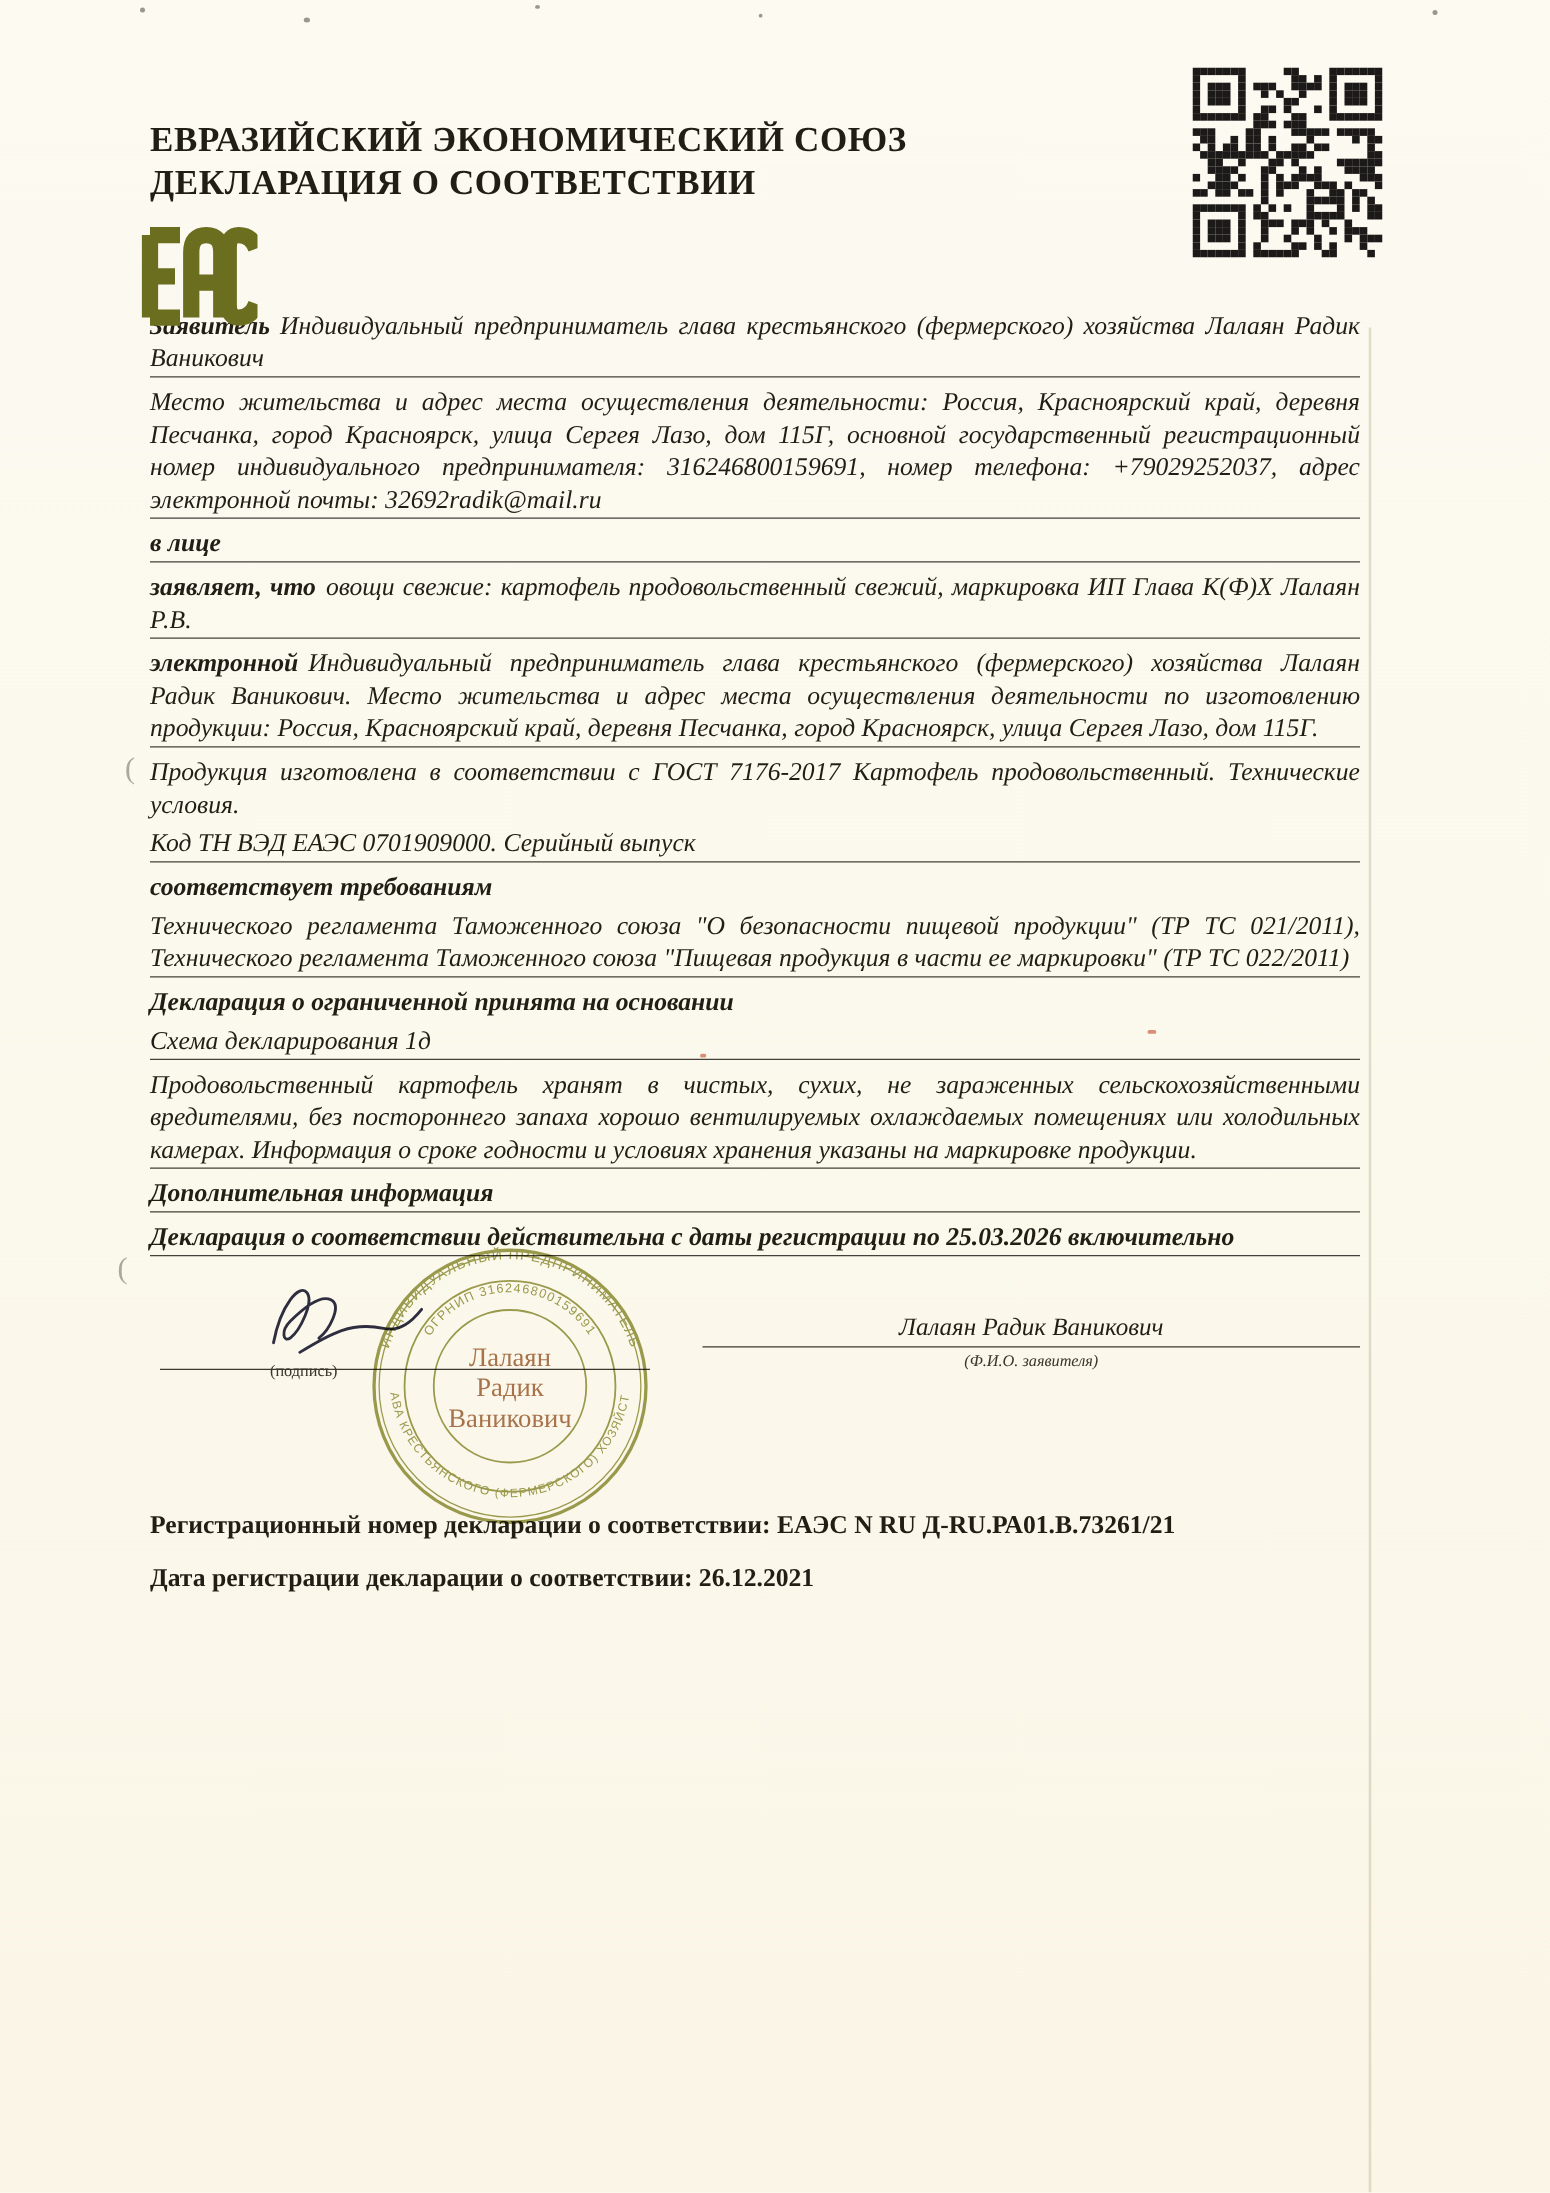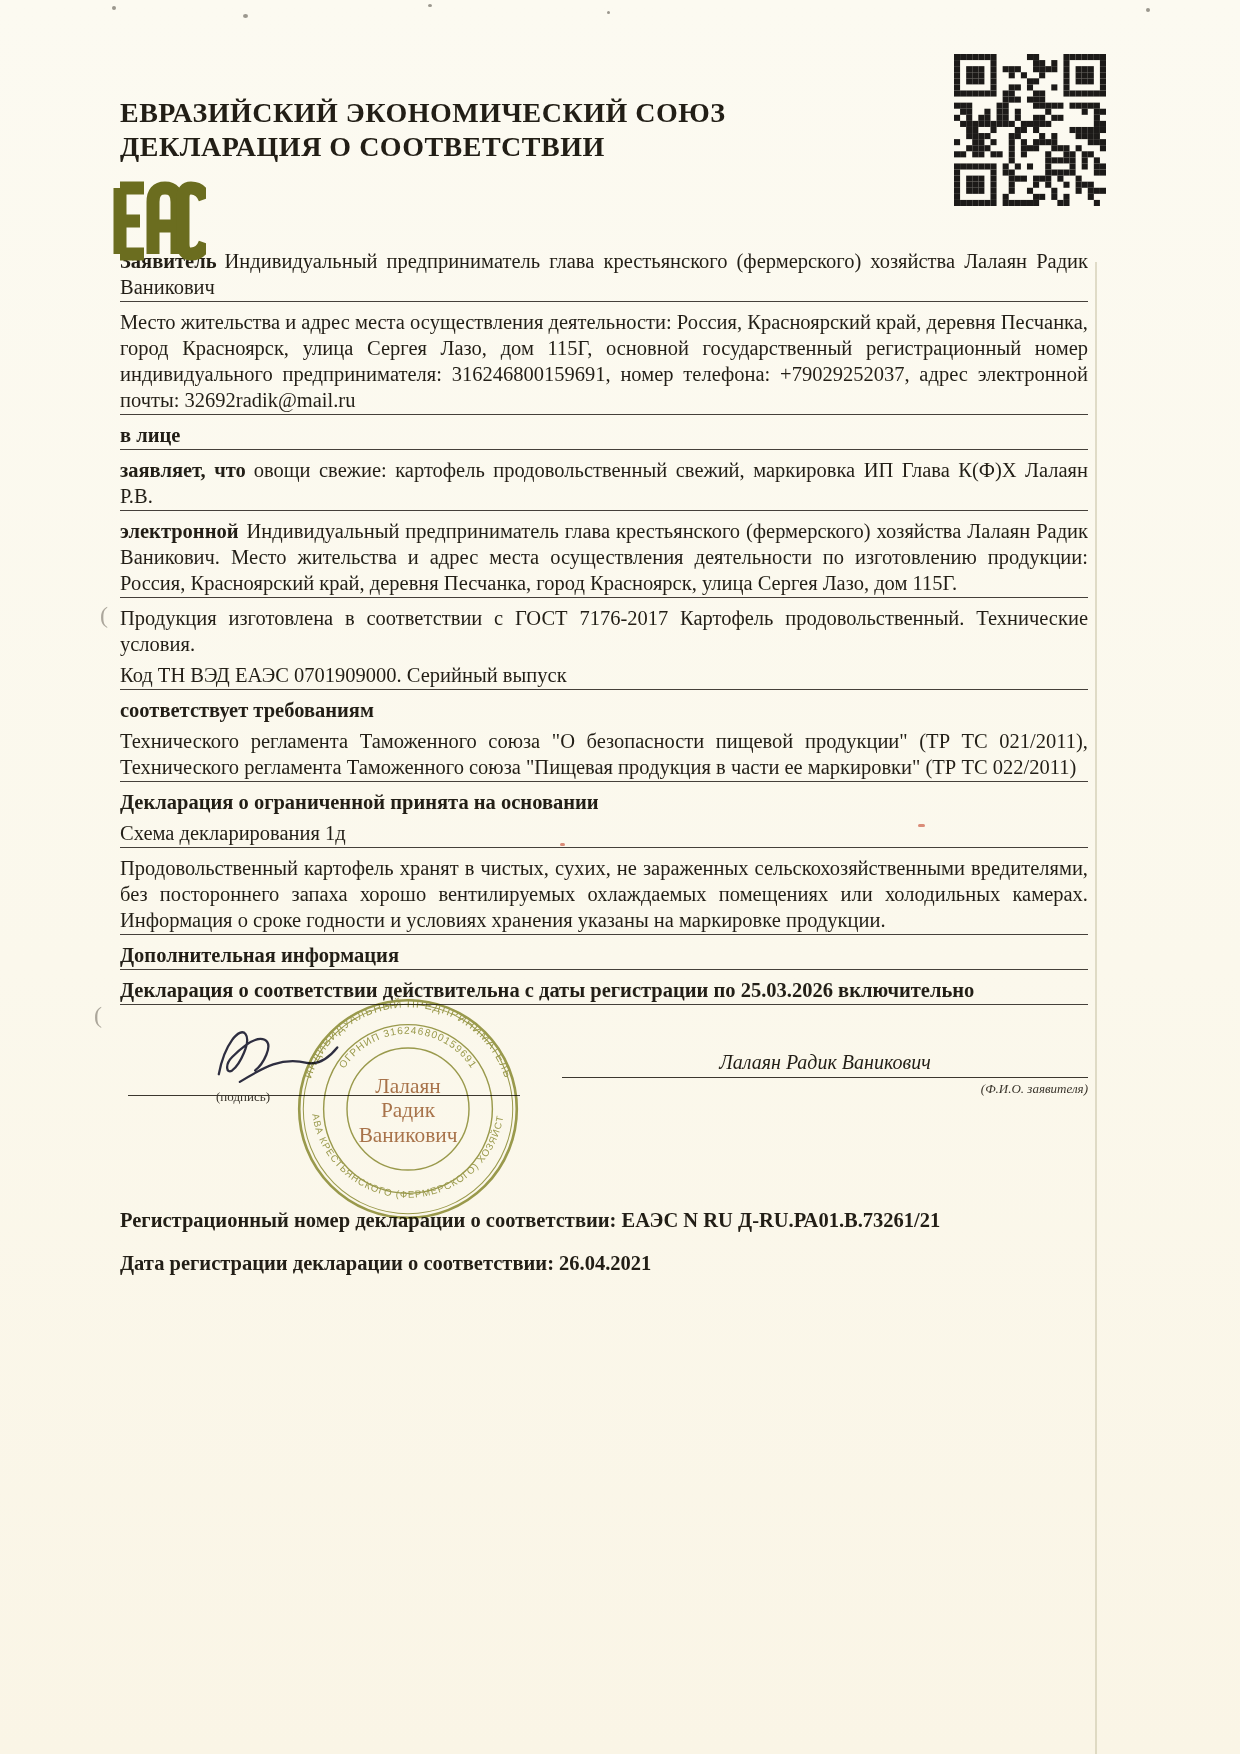--- a/index.html
+++ b/index.html
@@ -25,34 +25,34 @@
   .redspeck { position: absolute; background: #c4452a; opacity: .6; border-radius: 2px; }
   .r1 { left: 918px; top: 824px; width: 7px; height: 3px; }
   .r2 { left: 560px; top: 843px; width: 5px; height: 3px; }
 
   .eac { position: absolute; left: 112px; top: 180px; }
   .qr  { position: absolute; right: 134px; top: 54px; width: 152px; height: 152px; }
 
   .titlewrap { padding-top: 96px; margin-left: 120px; width: 905px; text-align: left;
     font-weight: bold; font-size: 28px; line-height: 34px; letter-spacing: .5px; }
 
-  .content { margin: 84px 152px 0 120px; font-size: 20.5px; line-height: 26px; text-align: justify; }
+  .content { margin: 84px 152px 0 120px; font-size: 20.5px; line-height: 26px; text-align: justify; font-style: italic; }
   .sec { margin-bottom: 5px; }
   .ruled { border-bottom: 1.4px solid #45403a; padding-bottom: 1px; margin-bottom: 7px; }
   .lbl { font-weight: bold; margin-right: 8px; }
   .head { font-weight: bold; }
 
   .sigrow { position: relative; height: 158px; margin: 16px 152px 0 120px; font-size: 20px; }
   .sigline { position: absolute; left: 8px; top: 74px; width: 392px; border-bottom: 1.6px solid #3c372f; }
   .sign { position: absolute; left: 84px; top: -6px; width: 150px; height: 86px; }
   .cap { font-size: 13px; color: #3a352c; text-align: center; }
   .capl { position: absolute; left: 96px; top: 68px; }
   .namebox { position: absolute; left: 442px; right: 0; top: 30px; text-align: center; font-style: italic; }
   .name { font-size: 20px; padding-bottom: 3px; border-bottom: 1.6px solid #3c372f; }
-  .capr { margin-top: 3px; text-align: right; }
+  .capr { margin-top: 3px; }
   .stampbox { position: absolute; left: 166px; top: -34px; width: 244px; height: 244px; opacity: .85; mix-blend-mode: multiply; z-index: 5; }
 
   .footline { font-weight: bold; font-size: 20.5px; margin-left: 120px; margin-right: 152px; position: relative; z-index: 2; }
   .foot1 { margin-top: 30px; }
   .foot2 { margin-top: 20px; }
 </style>
 </head>
 <body>
 
 <div class="page">
@@ -458,15 +458,15 @@
       </g>
       <g fill="#9c5e31" font-family="Liberation Serif, serif" font-size="21" text-anchor="middle">
         <text x="120" y="104">Лалаян</text>
         <text x="120" y="128">Радик</text>
         <text x="120" y="152">Ваникович</text>
       </g>
     </svg>
   </div>
 
   <p class="footline foot1">Регистрационный номер декларации о соответствии: ЕАЭС N RU Д-RU.РА01.В.73261/21</p>
-  <p class="footline foot2">Дата регистрации декларации о соответствии: 26.04.2021</p>
+  <p class="footline foot2">Дата регистрации декларации о соответствии: 26.12.2021</p>
 
 </div>
 
 </body></html>

